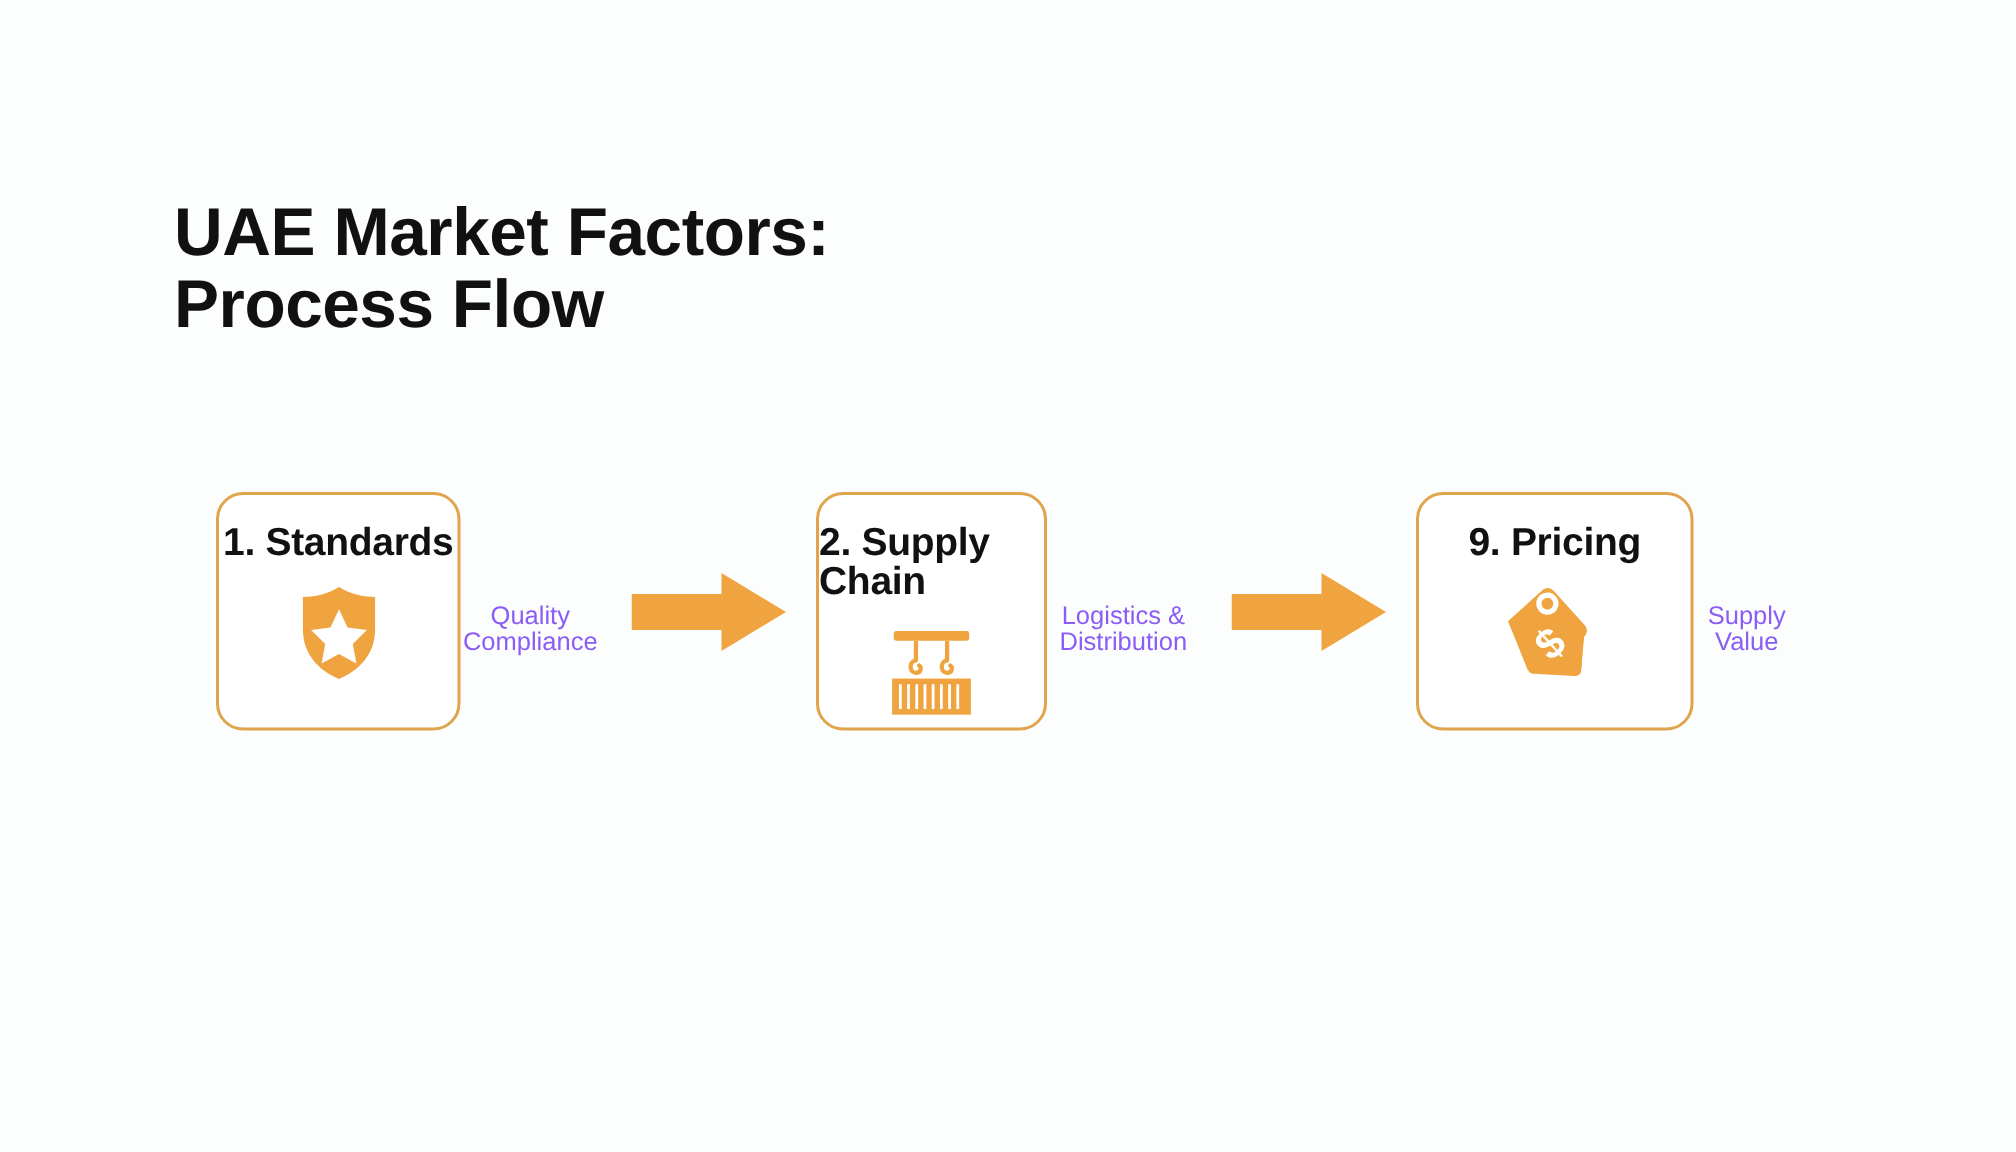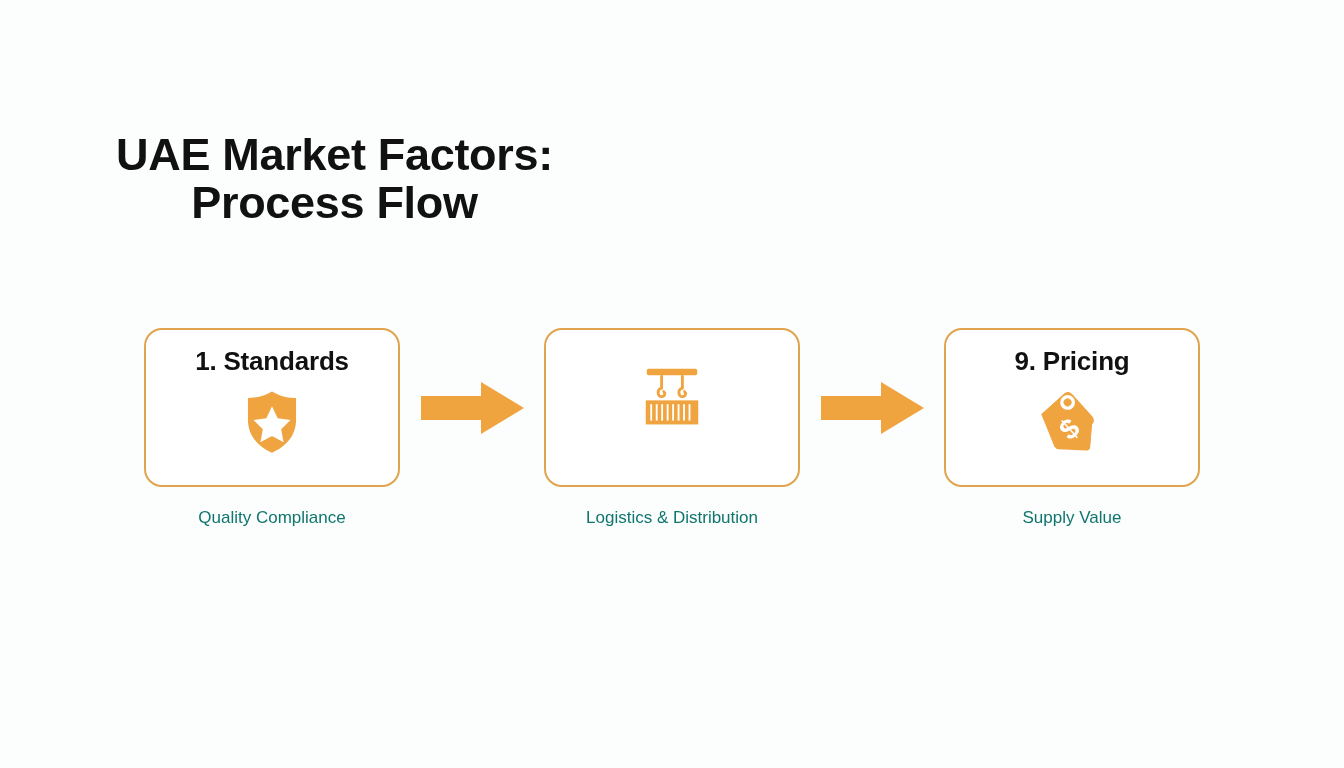--- a/index.html
+++ b/index.html
@@ -19,40 +19,39 @@
   .slide-title {
     position: absolute;
     left: 116px;
     top: 131px;
     font-size: 45px;
     font-weight: bold;
     line-height: 1.07;
     color: #111111;
     letter-spacing: -0.3px;
     white-space: pre-line;
-    text-align: center;
   }
 
   
   .flow {
     position: absolute;
     left: 144px;
     top: 328px;
     width: 1056px;
     height: 215px;
     display: flex;
     flex-direction: row;
     align-items: flex-start;
     justify-content: space-between;
   }
 
   .step {
     width: 256px;
     display: flex;
-    flex-direction: column;
+    flex-direction: row;
     align-items: center;
   }
 
   .card {
     width: 256px;
     height: 159px;
     box-sizing: border-box;
     background: #ffffff;
     border: 2.5px solid #e0a44c;
     border-radius: 18px;
@@ -76,21 +75,21 @@
     width: 72px;
     height: 72px;
     display: flex;
     align-items: center;
     justify-content: center;
   }
 
   .caption {
     margin-top: 22px;
     font-size: 17px;
-    color: #0f766e;
+    color: #8b5cf6;
     text-align: center;
     line-height: 1;
   }
 
   
   .arrow-wrap {
     width: 103px;
     height: 159px;
     display: flex;
     align-items: center;
@@ -121,20 +120,21 @@
   </div>
 
   <div class="arrow-wrap">
     <svg width="103" height="52" viewBox="0 0 103 52" aria-hidden="true">
       <path d="M0 14 L60 14 L60 0 L103 26 L60 52 L60 38 L0 38 Z" fill="#efa43f"></path>
     </svg>
   </div>
 
   <div class="step">
     <div class="card">
+      <div class="card-title">2. Supply Chain</div>
       <div class="card-icon">
         <svg width="70" height="70" viewBox="0 0 64 64" aria-hidden="true">
 
           <rect x="9" y="7" width="46" height="6" rx="1.5" fill="#efa43f"></rect>
 
           <rect x="21.2" y="13" width="2.6" height="12" fill="#efa43f"></rect>
           <path d="M22.5 25 C18.2 25, 18.2 32.5, 22.5 32.5 C25.6 32.5, 26.2 29.4, 24.4 28" fill="none" stroke="#efa43f" stroke-width="2.6" stroke-linecap="round"></path>
 
           <rect x="40.2" y="13" width="2.6" height="12" fill="#efa43f"></rect>
           <path d="M41.5 25 C37.2 25, 37.2 32.5, 41.5 32.5 C44.6 32.5, 45.2 29.4, 43.4 28" fill="none" stroke="#efa43f" stroke-width="2.6" stroke-linecap="round"></path>

